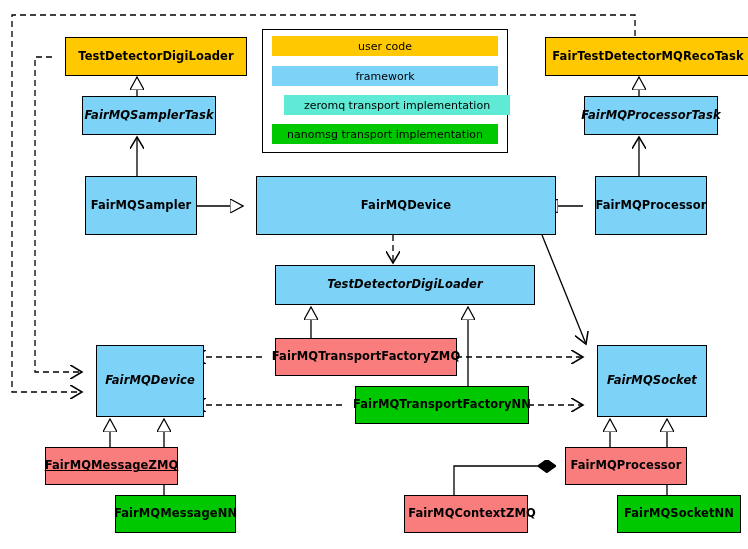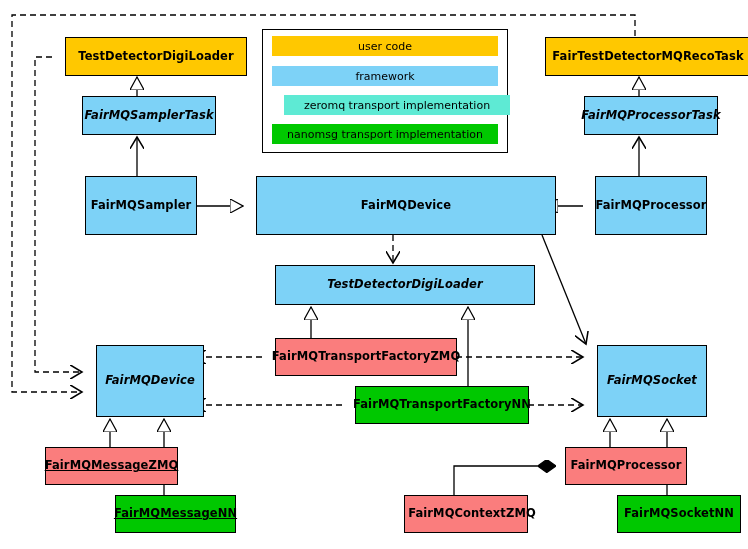--- a/index.html
+++ b/index.html
@@ -143,21 +143,21 @@
   <div class="node" style="left:263px;top:338px;width:182px;height:38px;background:#FA7D7D;">FairMQTransportFactoryZMQ</div>
 
   <div class="node" style="left:343px;top:386px;width:174px;height:38px;background:#00C800;">FairMQTransportFactoryNN</div>
 
   <div class="node abstract" style="left:84px;top:345px;width:108px;height:72px;background:#7DD2F7;">FairMQDevice</div>
 
   <div class="node abstract" style="left:585px;top:345px;width:110px;height:72px;background:#7DD2F7;">FairMQSocket</div>
 
   <div class="node" style="left:33px;top:447px;width:133px;height:38px;background:#FA7D7D;text-decoration:underline;">FairMQMessageZMQ</div>
 
-  <div class="node" style="left:103px;top:495px;width:121px;height:38px;background:#00C800;text-decoration:underline;">FairMQMessageNN</div>
+  <div class="node" style="left:103px;top:495px;width:121px;height:38px;background:#00C800;">FairMQMessageNN</div>
 
   <div class="node" style="left:553px;top:447px;width:122px;height:38px;background:#FA7D7D;">FairMQProcessor</div>
 
   <div class="node" style="left:605px;top:495px;width:124px;height:38px;background:#00C800;">FairMQSocketNN</div>
 
   <div class="node" style="left:392px;top:495px;width:124px;height:38px;background:#FA7D7D;padding-left:16px;">FairMQContextZMQ</div>
 
 </div>
 
 </body></html>

